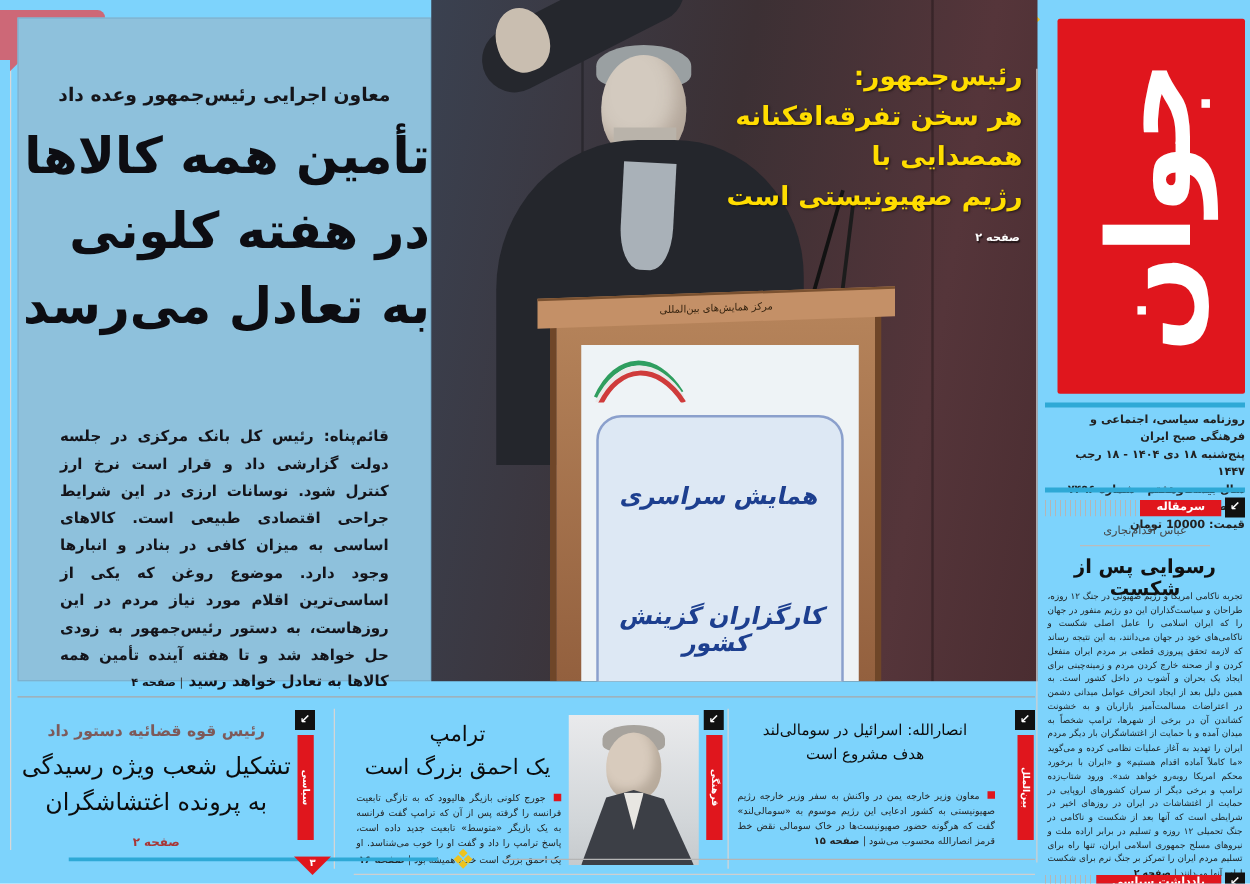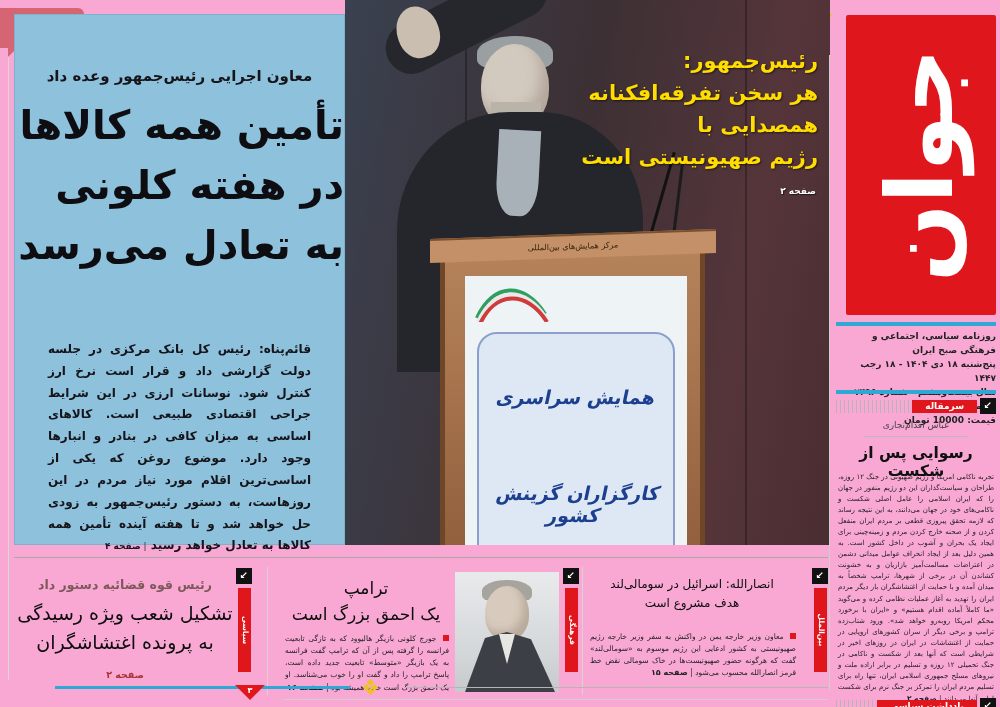--- a/index.html
+++ b/index.html
@@ -1,16 +1,16 @@
 <!DOCTYPE html>
 <html lang="fa" style="--brand_red: #e0161d; --cyan_rule: #2ea9d6; --headline_box_blue: #8ec1dc; --overlay_yellow: #ffdd00;"><head>
 <meta charset="utf-8">
 <style>
   html,body{margin:0;padding:0;background:#fff;}
-  .page{position:relative;width:1000px;height:707px;background:#f9a8d4;overflow:hidden;
+  .page{position:relative;width:1000px;height:707px;background:#7dd3fc;overflow:hidden;
         font-family:"DejaVu Sans",sans-serif;direction:rtl;}
   .abs{position:absolute;}
 
   
   .cyanrule{background:var(--cyan_rule,#2ea9d6);height:4px;}
   .cmark{width:16px;height:16px;background:#111;color:#fff;font-size:10px;line-height:16px;
          text-align:center;font-weight:bold;}
   .vstrip{width:13px;background:var(--brand_red,#e0161d);}
   .vstrip span{position:absolute;left:50%;top:50%;transform:translate(-50%,-50%) rotate(90deg);
                white-space:nowrap;color:#fff;font-size:7.5px;font-weight:bold;}

